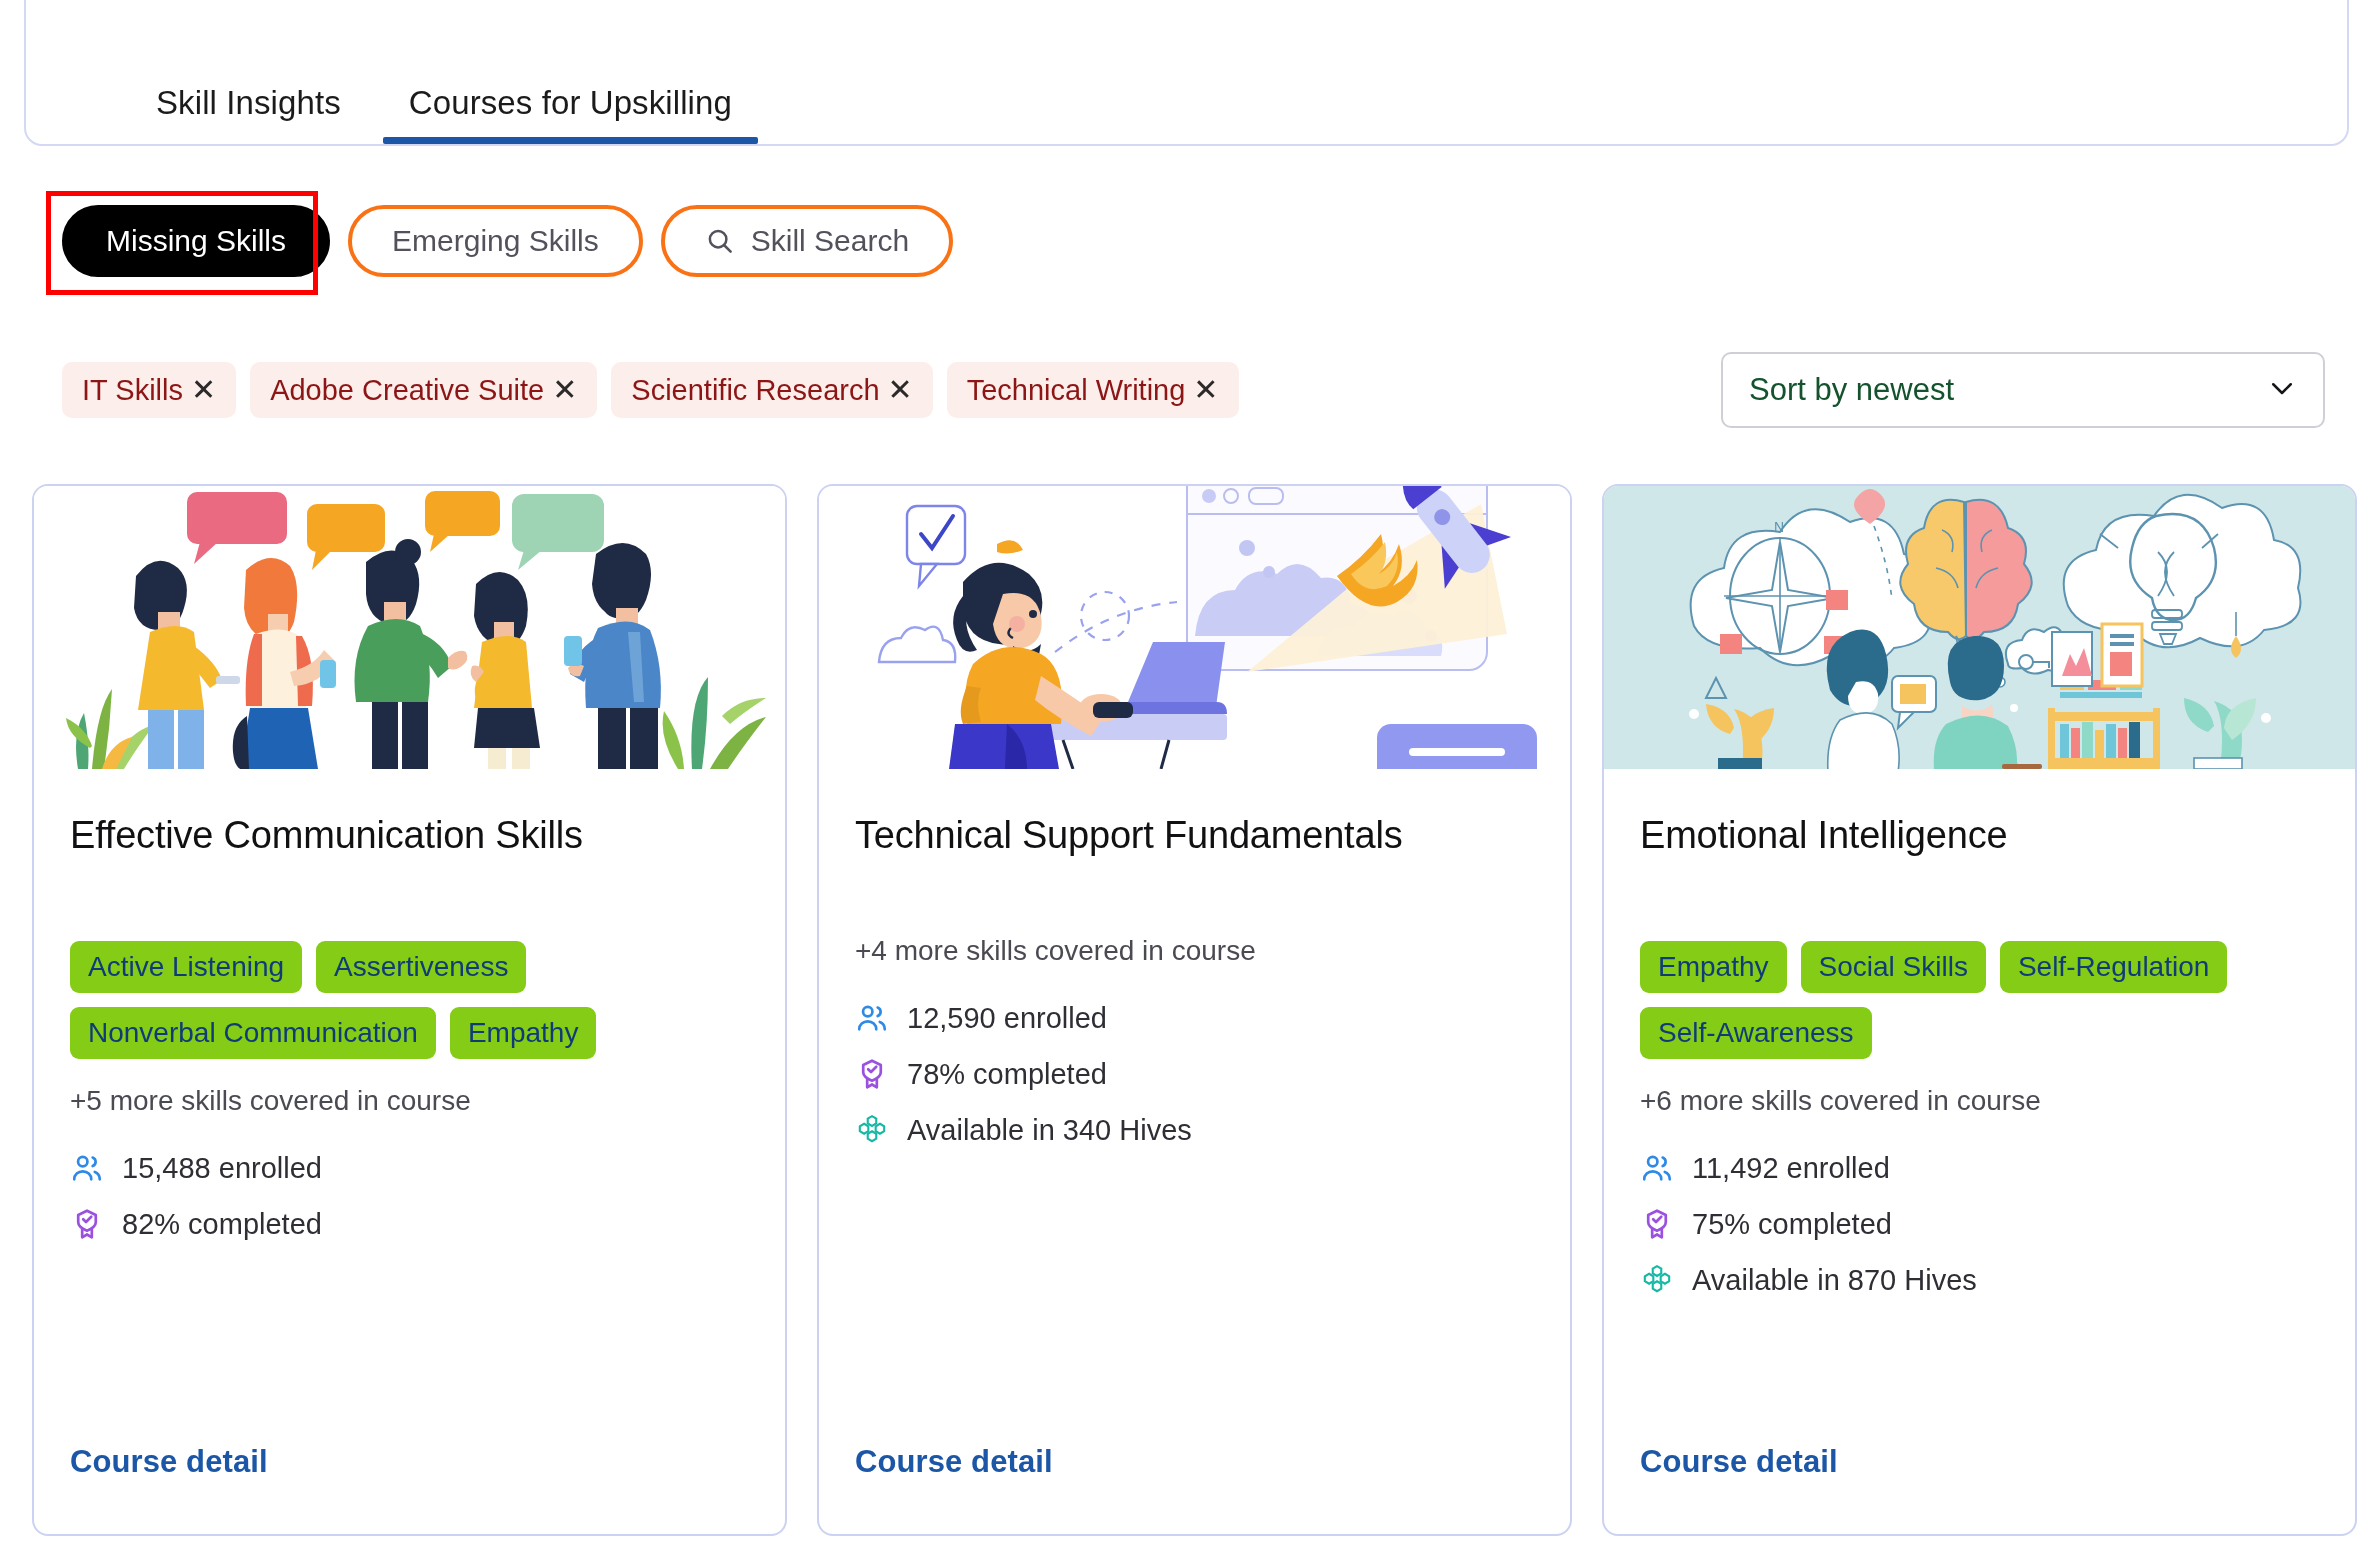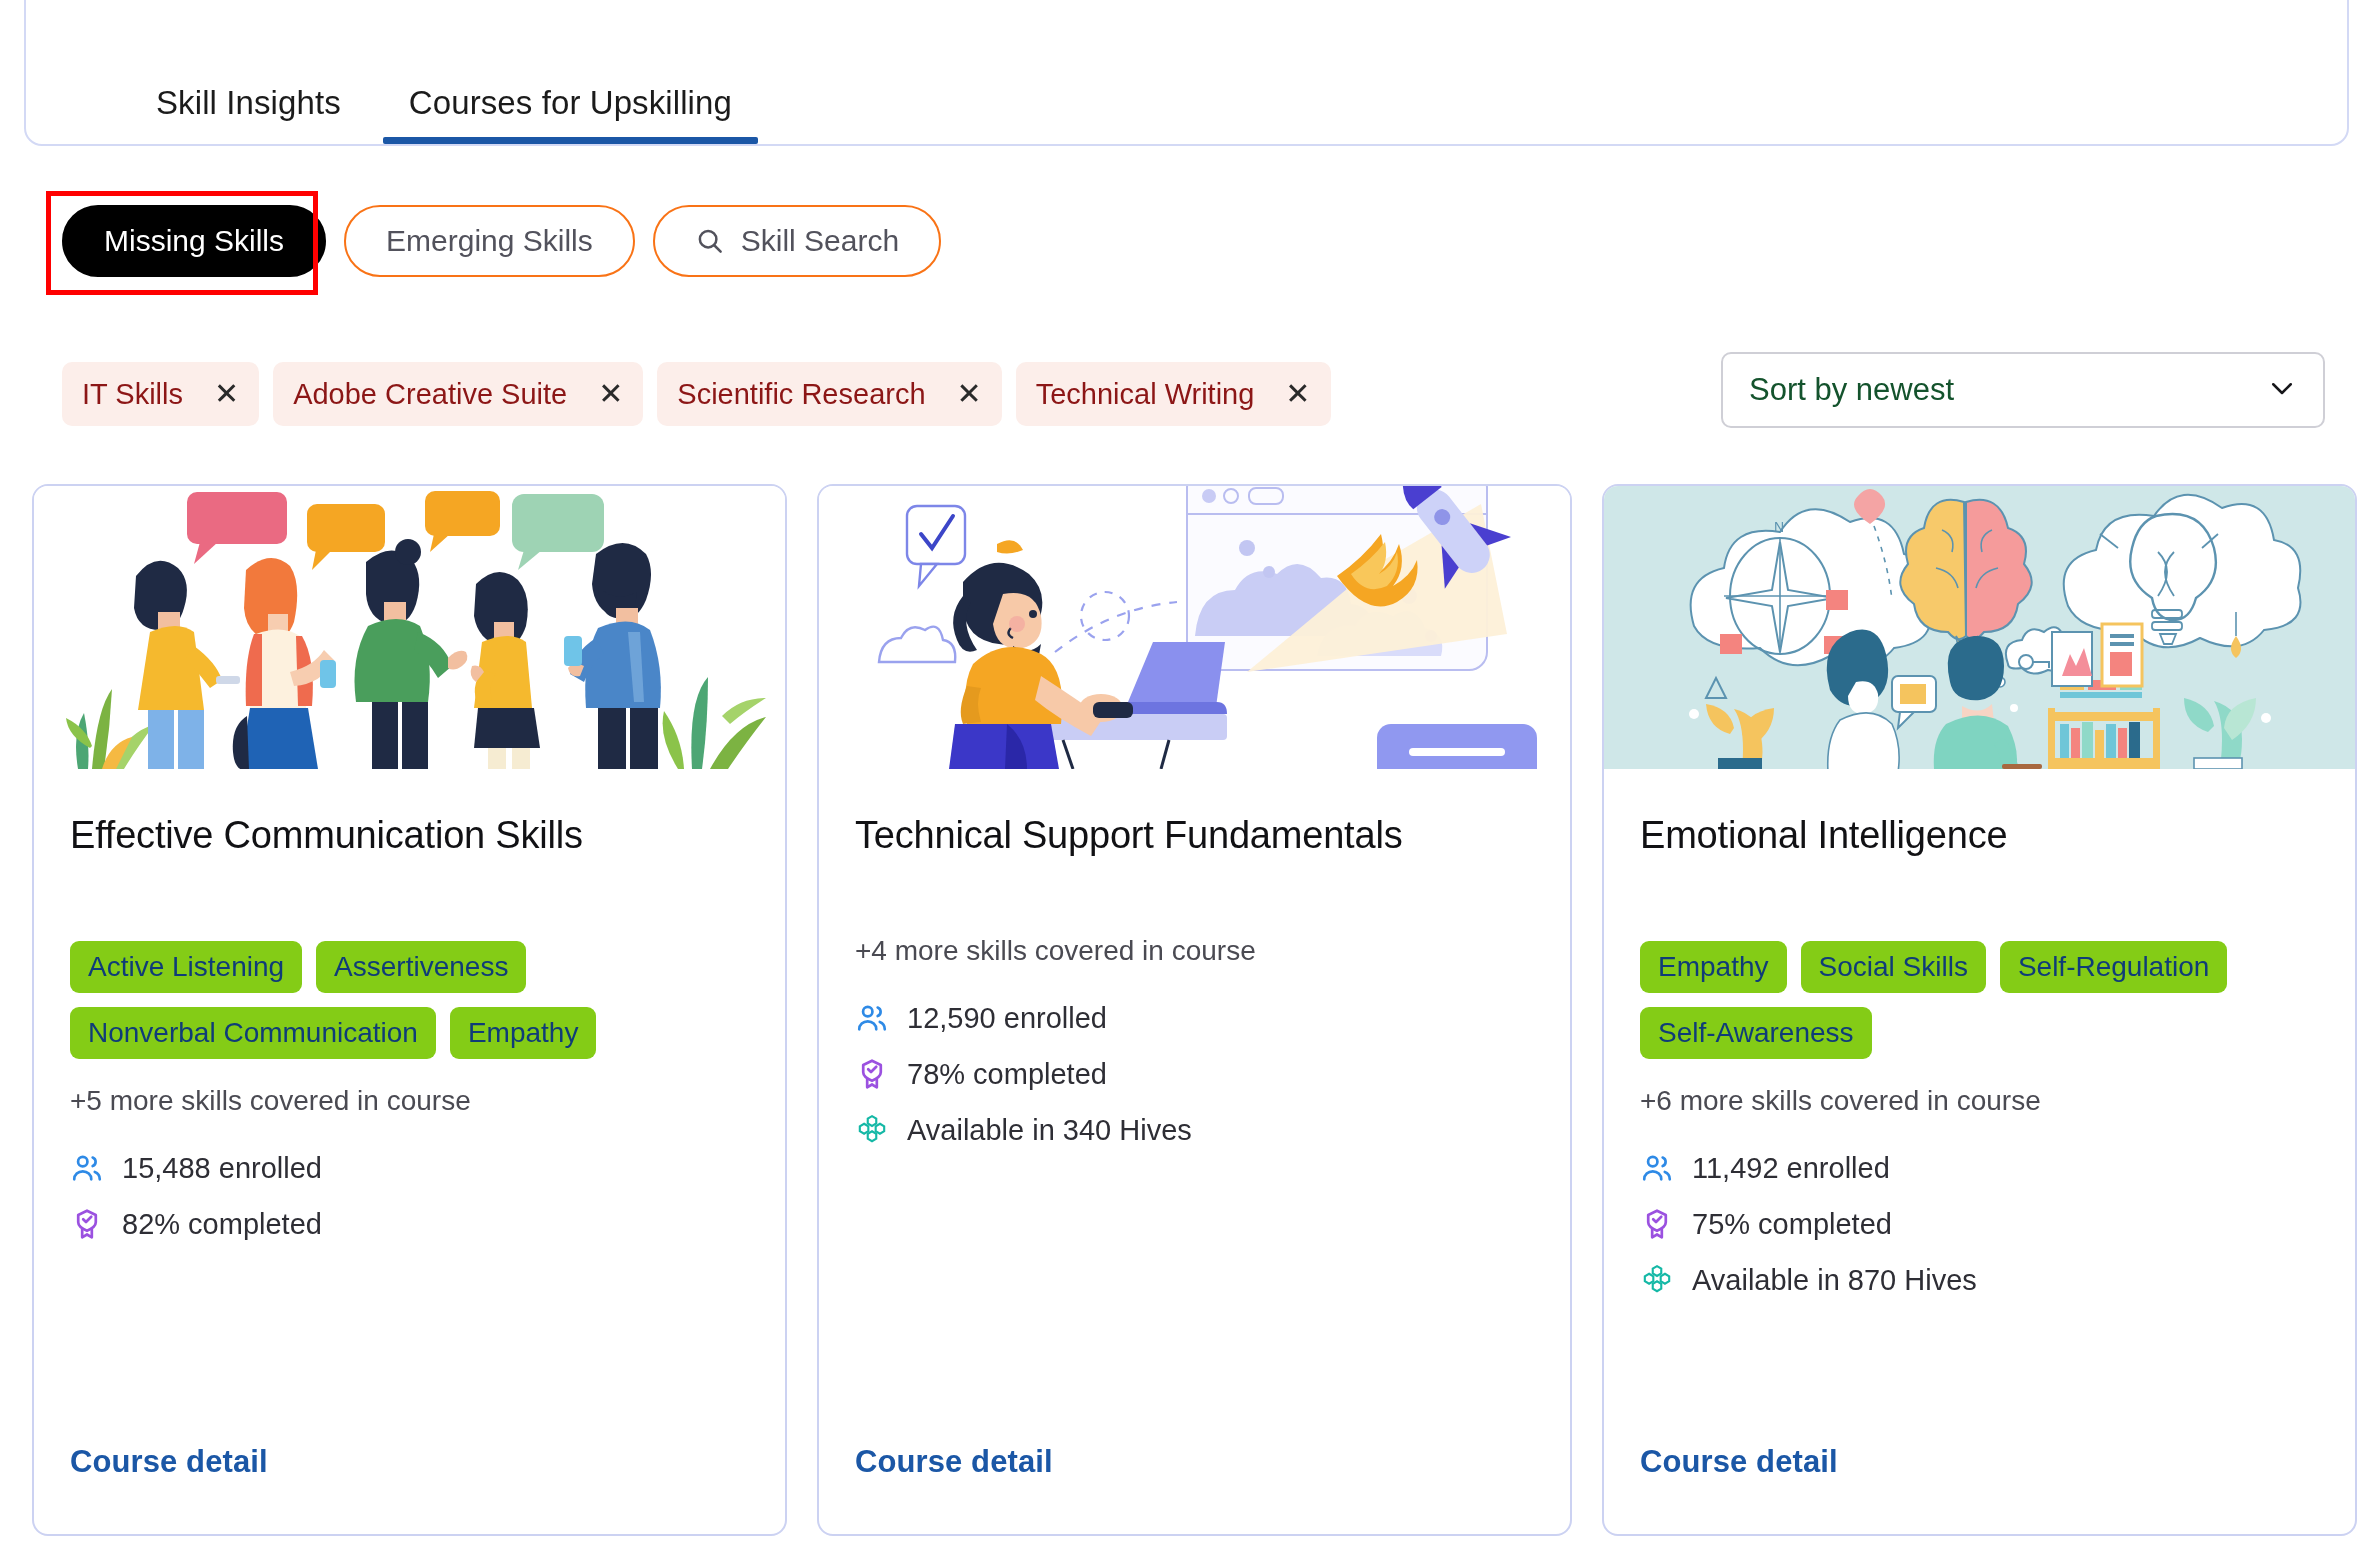--- a/index.html
+++ b/index.html
@@ -39,43 +39,43 @@
 
   
   .pillrow {
     position: absolute; left: 62px; top: 205px;
     display: flex; align-items: center; gap: 18px;
   }
   .pill {
     height: 72px; border-radius: 36px;
     display: flex; align-items: center; justify-content: center;
     padding: 0 40px; font-size: 30px;
-    border: 2px solid #f97316; background:#fff; color:#52525c;
+    border: 4px solid #f97316; background:#fff; color:#52525c;
     cursor: pointer; white-space: nowrap;
     font-family: "Liberation Sans", sans-serif;
   }
   .pill.active { background:#000; color:#fff; border-color:#000; }
   .pill .sicon { margin-right: 16px; display:flex; }
 
   .redbox {
     position: absolute; left: 46px; top: 191px;
     width: 272px; height: 104px;
     border: 5px solid #ff0000; background: transparent;
     pointer-events: none;
   }
 
   
   .chiprow {
     position: absolute; left: 62px; top: 362px;
     display: flex; align-items: center; gap: 14px;
   }
   .chip {
-    height: 64px; border-radius: 10px;
+    height: 56px; border-radius: 10px;
     background: #fceeea; color: #8c1616;
-    display: flex; align-items: center; gap: 31px;
+    display: flex; align-items: center; gap: 8px;
     padding: 0 20px; font-size: 29px; cursor: pointer;
     white-space: nowrap;
   }
   .chip .x { font-size: 30px; color:#2a2a2a; line-height: 1; }
 
   
   .sortsel {
     position: absolute; right: 46px; top: 352px;
     width: 604px; height: 76px;
     border: 2px solid #cfcfd6; border-radius: 10px;

